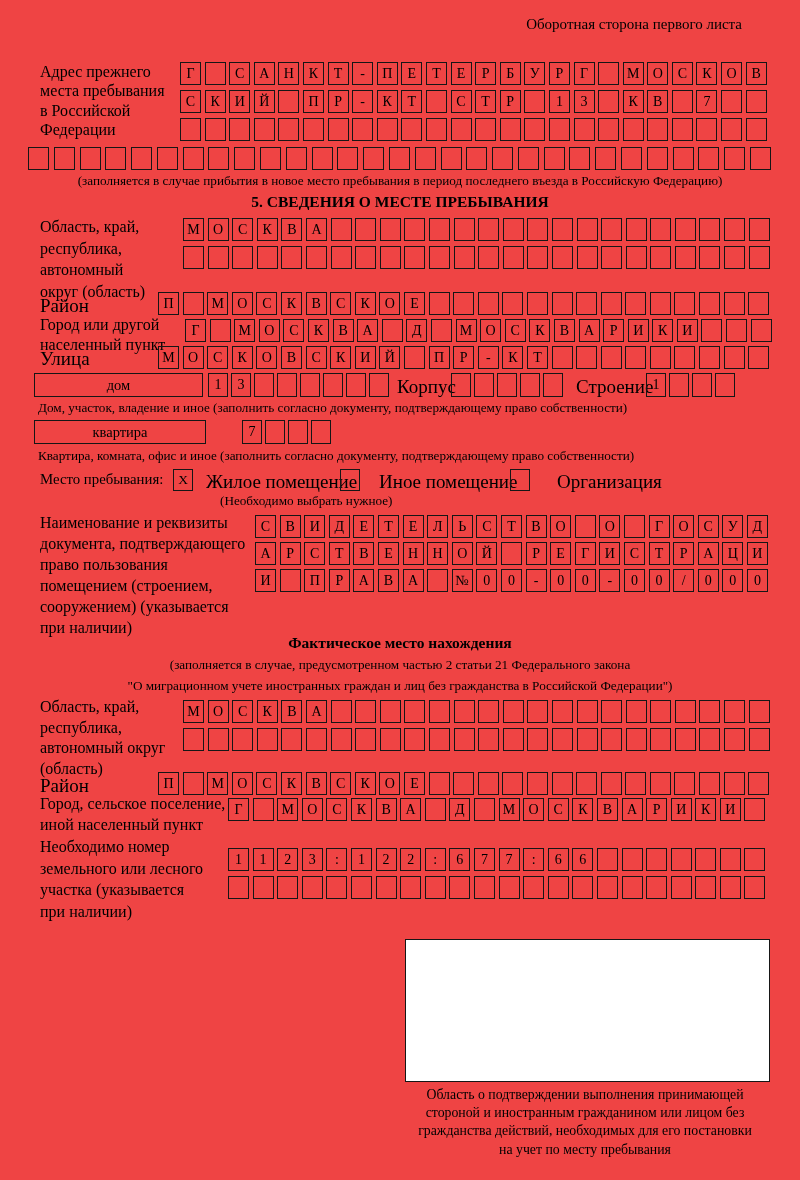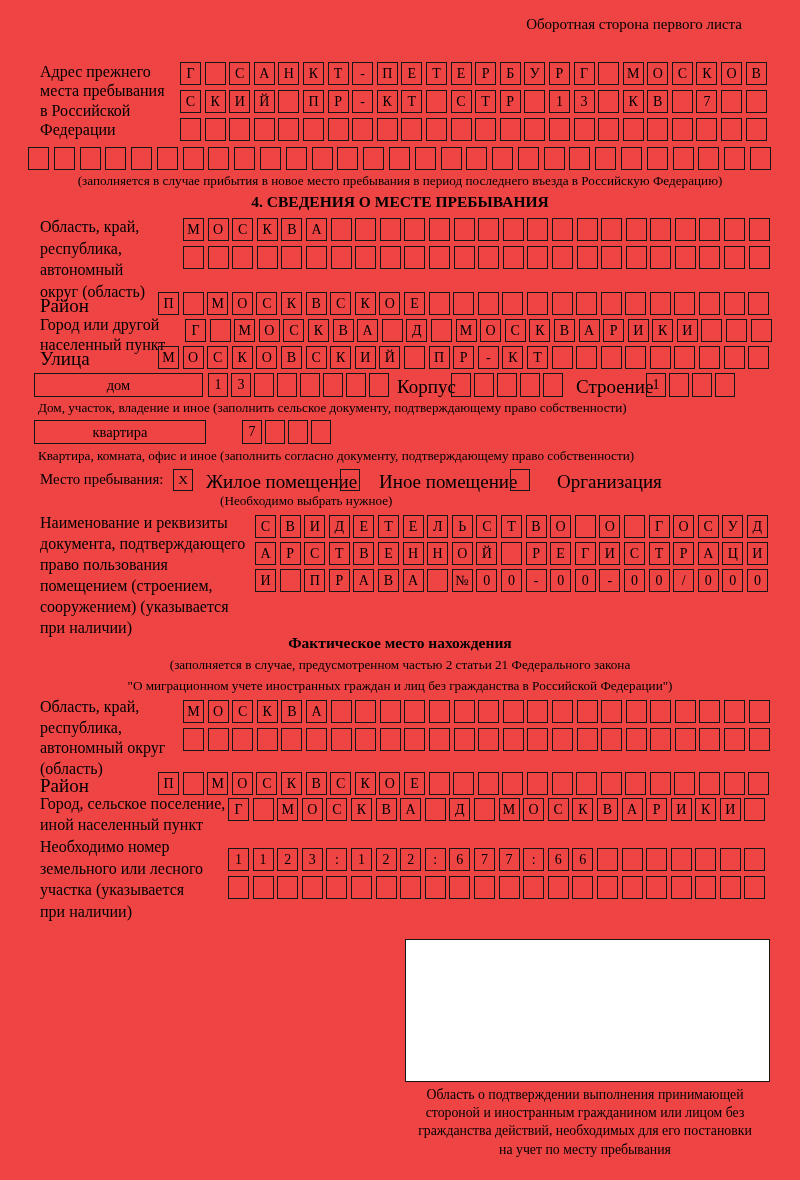--- a/index.html
+++ b/index.html
@@ -196,21 +196,21 @@
       <span class="bx"></span>
       <span class="bx"></span>
       <span class="bx"></span>
       <span class="bx"></span>
       <span class="bx"></span>
       <span class="bx"></span>
       <span class="bx"></span>
     </div>
   <div class="cnote addr-note">(заполняется в случае прибытия в новое место пребывания в период последнего въезда в Российскую Федерацию)</div>
 
-  <div class="title s2-title">4. СВЕДЕНИЯ О МЕСТЕ ПРЕБЫВАНИЯ</div>
+  <div class="title s2-title">5. СВЕДЕНИЯ О МЕСТЕ ПРЕБЫВАНИЯ</div>
 
   <div class="lblock oblast1-label">
     <div>Область, край,</div>
     <div>республика,</div>
     <div>автономный</div>
     <div>округ (область)</div>
   </div>
   <div class="boxrow r-obl10">
       <span class="bx">М</span>
       <span class="bx">О</span>
@@ -374,21 +374,21 @@
         <span class="bx"></span>
       </div>
     <div class="lbl stroenie-label">Строение</div>
     <div class="boxrow row-dom r-stroenie">
         <span class="bx">1</span>
         <span class="bx"></span>
         <span class="bx"></span>
         <span class="bx"></span>
       </div>
   </div>
-  <div class="note house-note">Дом, участок, владение и иное (заполнить сельское документу, подтверждающему право собственности)</div>
+  <div class="note house-note">Дом, участок, владение и иное (заполнить согласно документу, подтверждающему право собственности)</div>
 
   <div class="abs kv-line">
     <div class="field-rect kv-rect">квартира</div>
     <div class="boxrow row-dom r-kv">
         <span class="bx">7</span>
         <span class="bx"></span>
         <span class="bx"></span>
         <span class="bx"></span>
       </div>
   </div>

